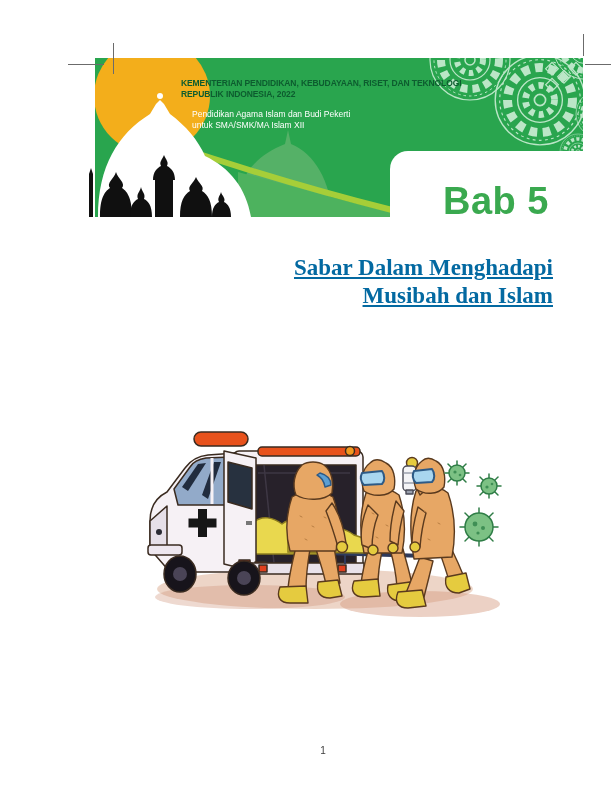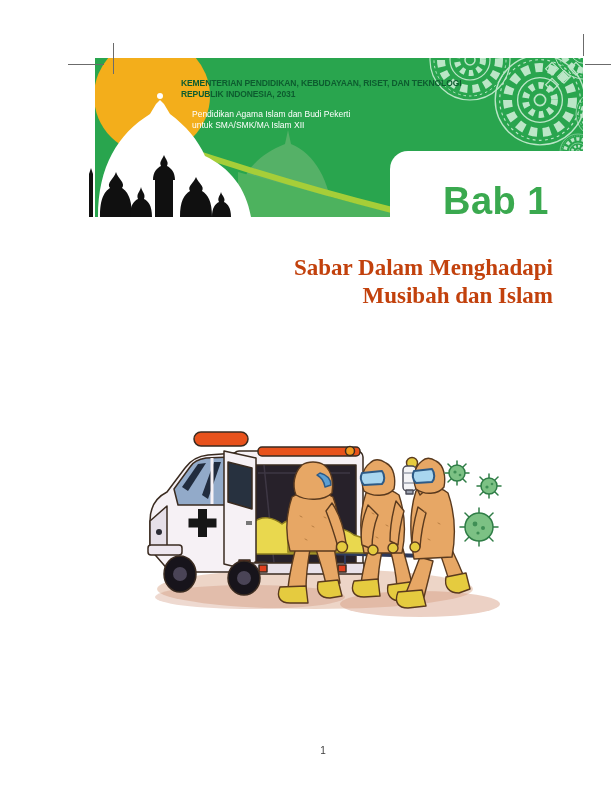--- a/index.html
+++ b/index.html
@@ -27,21 +27,21 @@
     display:flex;align-items:center;justify-content:center;
   }
   .chapter-card span{
     font-size:38px;font-weight:bold;color:#3aa94f;
     letter-spacing:0.5px;
   }
   
   .chapter-title{
     right:59px;top:238px;width:330px;text-align:right;
     font-family:"Liberation Serif",serif;font-weight:bold;
-    font-size:23px;line-height:28px;color:#c2410c;
+    font-size:23px;line-height:28px;color:#0369a1;text-decoration:underline;
   }
   
   .page-number{
     left:308px;top:729px;width:30px;text-align:center;
     font-size:10px;color:#3c3c3c;
   }
 </style>
 </head>
 <body>
 
@@ -110,29 +110,29 @@
       <line x1="68" y1="48.5" x2="104" y2="48.5"></line>
       <line x1="113.5" y1="27" x2="113.5" y2="58"></line>
       <line x1="585" y1="48.5" x2="611" y2="48.5"></line>
       <line x1="583.5" y1="18" x2="583.5" y2="40"></line>
       <line x1="590.5" y1="137" x2="590.5" y2="190" stroke="#c9c9c9"></line>
     </g>
   </svg>
 
   <div class="abs ministry">
     <div>KEMENTERIAN PENDIDIKAN, KEBUDAYAAN, RISET, DAN TEKNOLOGI</div>
-    <div>REPUBLIK INDONESIA, 2031</div>
+    <div>REPUBLIK INDONESIA, 2022</div>
   </div>
   <div class="abs subject">
     <div>Pendidikan Agama Islam dan Budi Pekerti</div>
     <div>untuk SMA/SMK/MA Islam XII</div>
   </div>
 
   <div class="abs chapter-card">
-    <span>Bab 1</span>
+    <span>Bab 5</span>
   </div>
 
   <div class="abs chapter-title">
     <div>Sabar Dalam Menghadapi</div>
     <div>Musibah dan Islam</div>
   </div>
 
   <svg class="abs" style="left:140px;top:405px" width="370" height="225" viewBox="0 0 370 225" role="img" aria-label="Three medical workers in orange hazmat suits with blue goggles, yellow gloves and yellow boots carry a patient covered with a yellow blanket on a stretcher into the open rear of a white ambulance with a red light bar and black cross; one worker holds up an IV bottle while green coronavirus particles float at the right.">
 
     <g>

